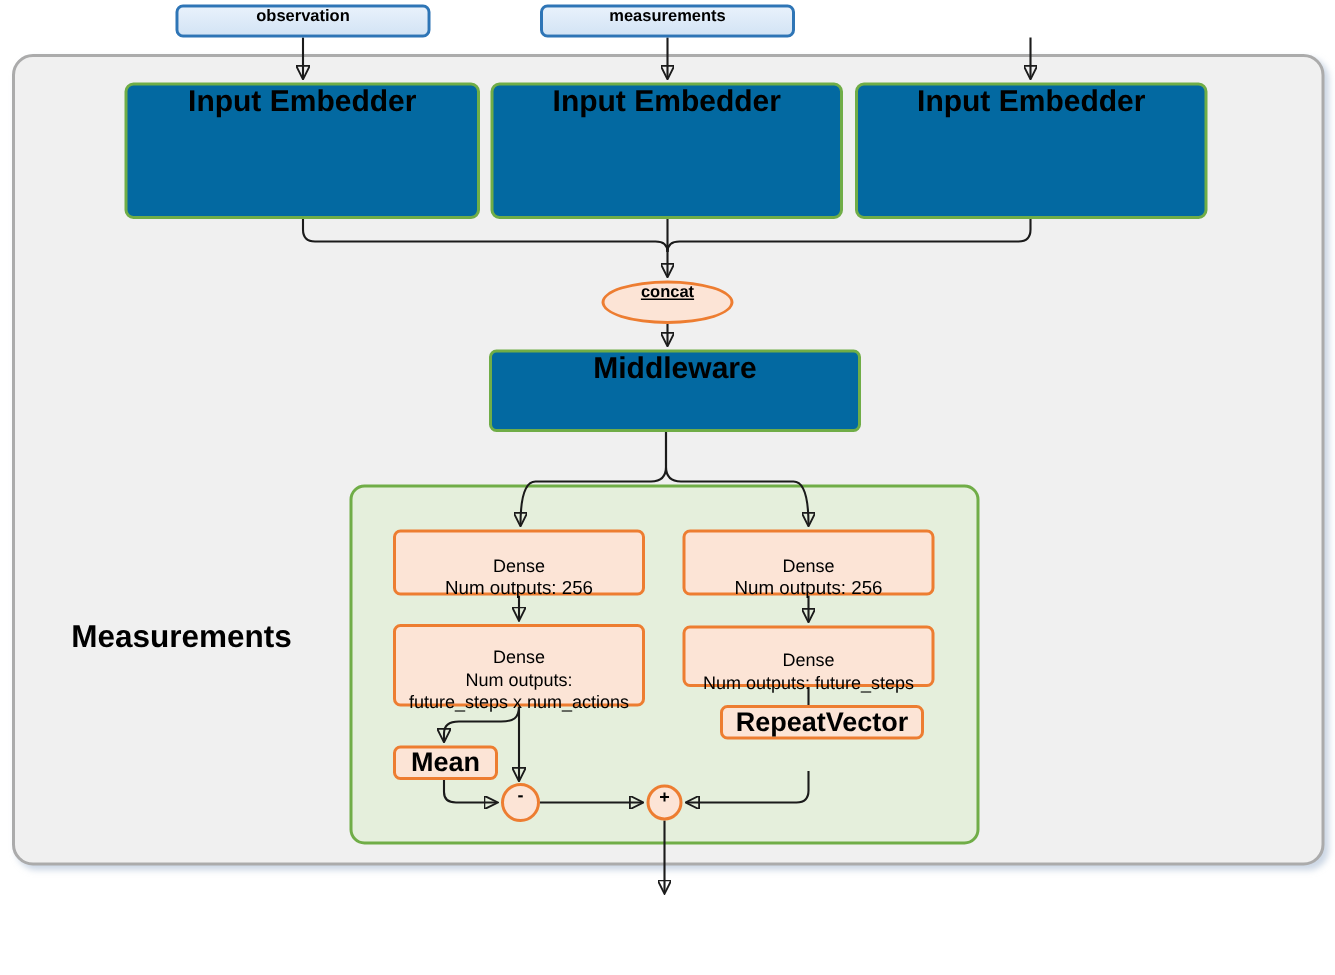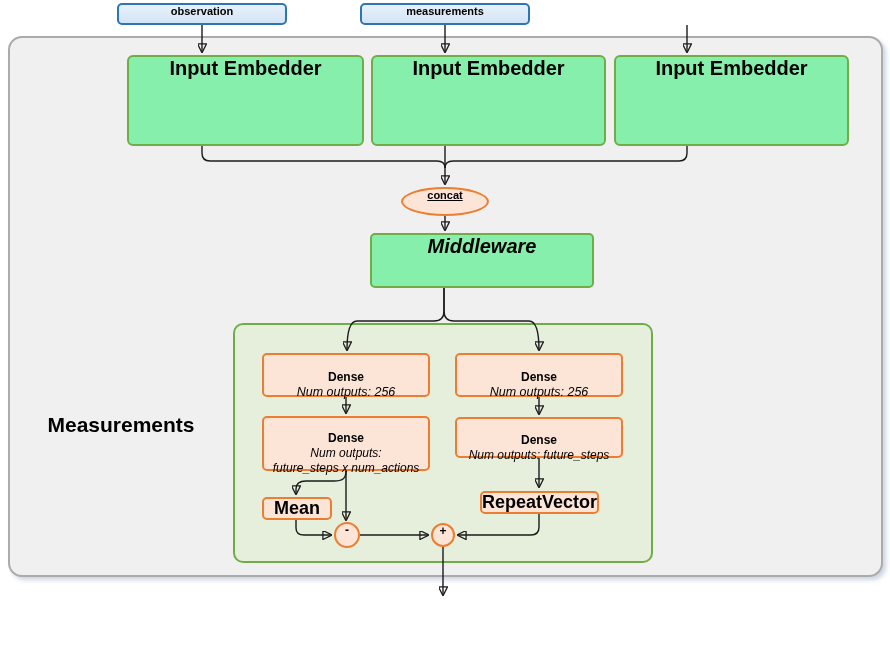--- a/index.html
+++ b/index.html
@@ -38,39 +38,39 @@
     display: flex; justify-content: center;
     text-align: center; color: #000;
   }
   .io-box {
     background: linear-gradient(#e8f1fb, #d3e4f5);
     border: 2.5px solid #2e75b6;
     border-radius: 5px;
     font-weight: bold; font-size: 11px;
   }
   .green-box {
-    background: #86efac;
+    background: #0369a1;
     border: 2.5px solid #70ad47;
     border-radius: 6px;
-    font-weight: bold; font-size: 20px; margin-left: 44px;
+    font-weight: bold; font-size: 20px;
   }
   .orange-box {
     background: #fce4d6;
     border: 2.5px solid #ed7d31;
     border-radius: 5px;
     flex-direction: column;
   }
   .orange-ellipse {
     background: #fce4d6;
     border: 2.5px solid #ed7d31;
     border-radius: 50%;
     font-weight: bold; font-size: 11px; text-decoration: underline;
   }
-  .dense-name { font-weight: bold; font-size: 12px; line-height: 15px; margin-top: 20px; }
-  .dense-detail { font-size: 12.5px; line-height: 15px; white-space: nowrap; font-style: italic; }
+  .dense-name { font-weight: normal; font-size: 12px; line-height: 15px; margin-top: 20px; }
+  .dense-detail { font-size: 12.5px; line-height: 15px; white-space: nowrap; }
   .dense-detail.small { font-size: 12px; }
   .small-op { font-weight: bold; font-size: 18px; }
   .op-circle {
     background: #fce4d6;
     border: 2.5px solid #ed7d31;
     border-radius: 50%;
     font-weight: bold; font-size: 12px; line-height: 1;
   }
   .head-title {
     left: 15px; top: 408px; width: 212px;
@@ -133,21 +133,21 @@
     <span>Input Embedder</span>
   </div>
   <div class="abs node green-box" style="left:570px; top:55px; width:235px; height:91px;">
     <span>Input Embedder</span>
   </div>
 
   <div class="abs node orange-ellipse" style="left:401px; top:187px; width:88px; height:29px;">
     <span>concat</span>
   </div>
 
-  <div class="abs node green-box" style="left:326px; top:233px; width:224px; height:55px; border-radius:5px;font-style:italic;">
+  <div class="abs node green-box" style="left:326px; top:233px; width:248px; height:55px; border-radius:5px;">
     <span>Middleware</span>
   </div>
 
   <div class="abs head-title">
     <div>Measurements</div>
   </div>
 
   <div class="abs node orange-box" style="left:262px; top:353px; width:168px; height:44px;">
     <div class="dense-name">Dense</div>
     <div class="dense-detail">Num outputs: 256</div>
@@ -162,21 +162,21 @@
     <div class="dense-detail small">future_steps x num_actions</div>
   </div>
   <div class="abs node orange-box" style="left:455px; top:417px; width:168px; height:41px;">
     <div class="dense-name">Dense</div>
     <div class="dense-detail small">Num outputs: future_steps</div>
   </div>
 
   <div class="abs node orange-box small-op" style="left:262px; top:497px; width:70px; height:23px;">
     <span>Mean</span>
   </div>
-  <div class="abs node orange-box small-op" style="left:480px; top:491px; width:119px; height:23px;">
+  <div class="abs node orange-box small-op" style="left:480px; top:470px; width:136px; height:23px;">
     <span>RepeatVector</span>
   </div>
 
   <div class="abs node op-circle" style="left:334px; top:522px; width:26px; height:26px;">
     <span>-</span>
   </div>
   <div class="abs node op-circle" style="left:431px; top:523px; width:24px; height:24px;">
     <span>+</span>
   </div>
 

